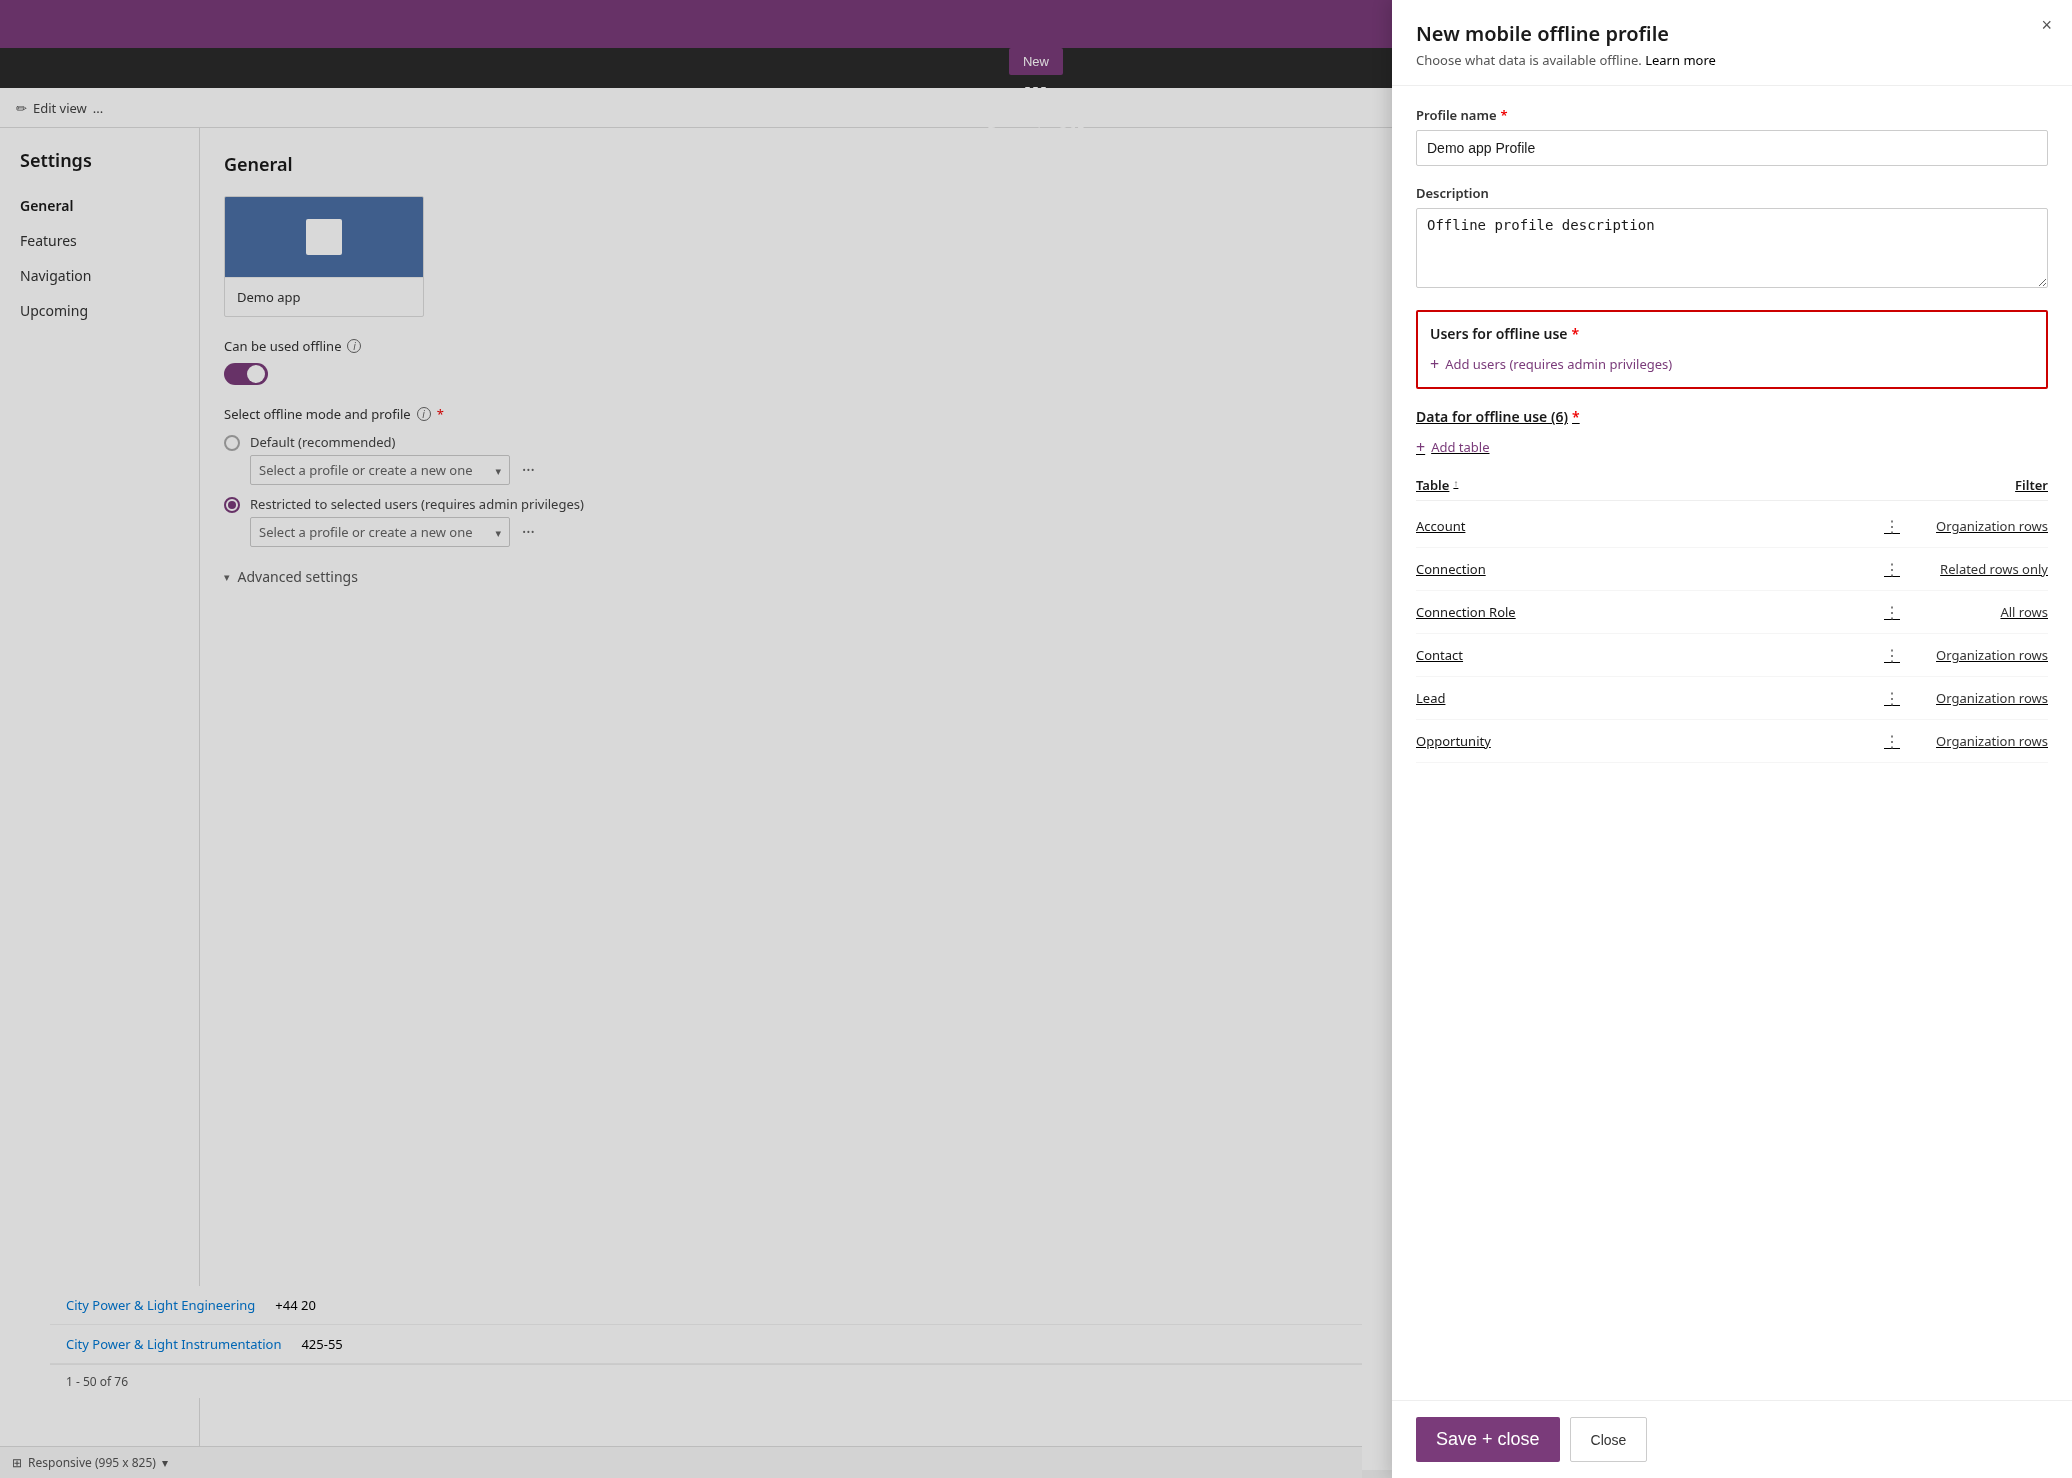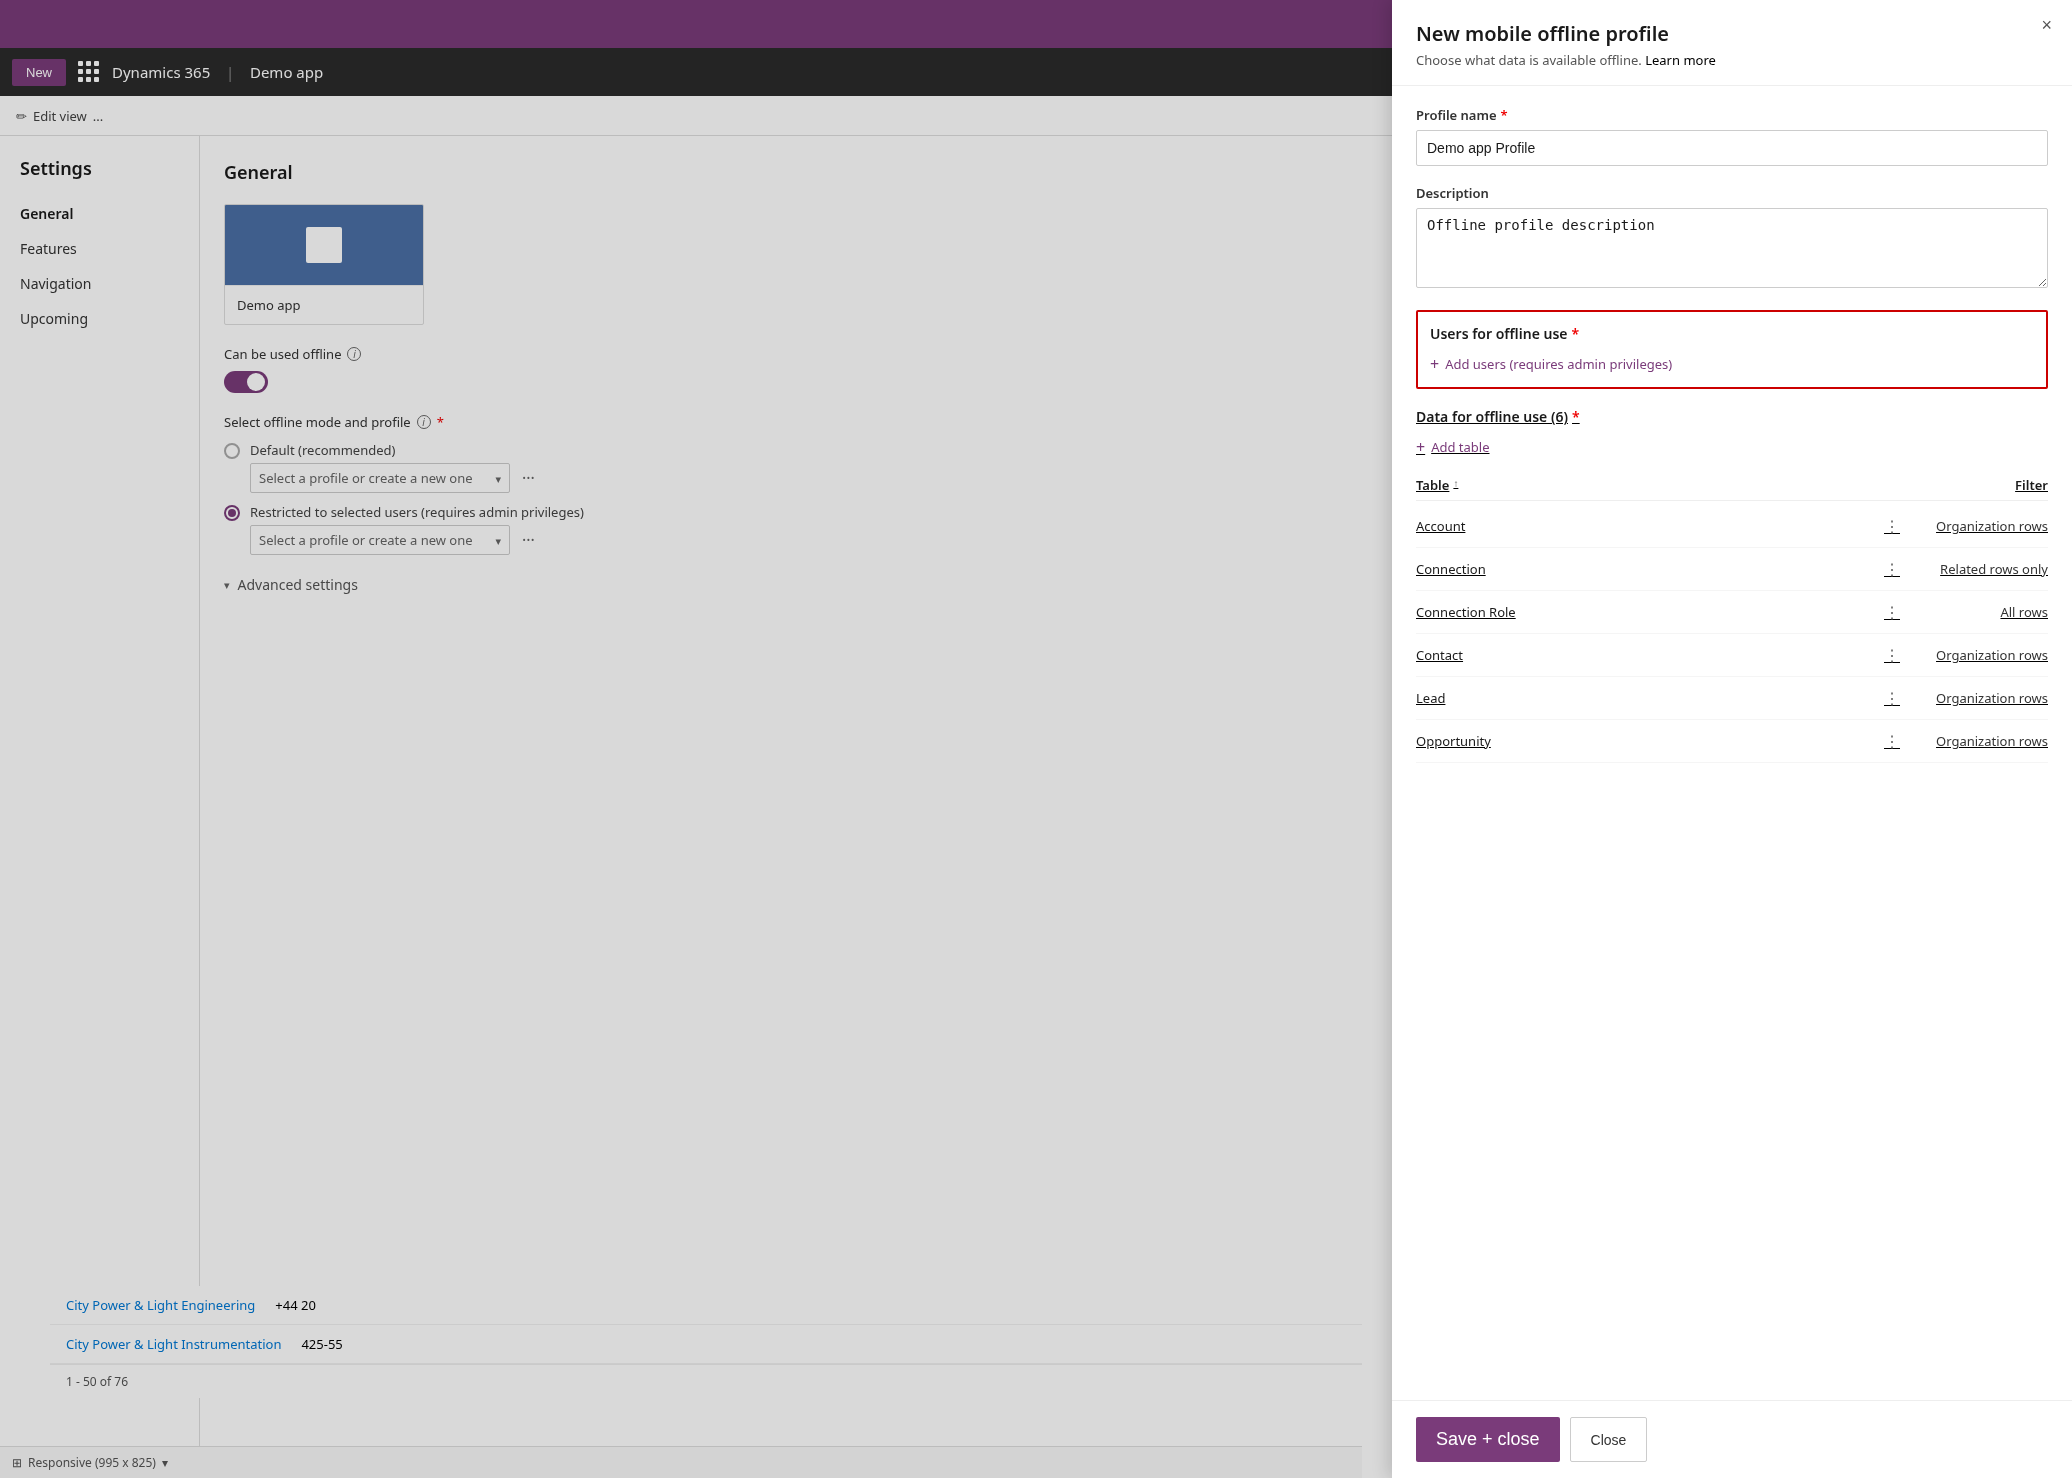--- a/index.html
+++ b/index.html
@@ -23,26 +23,27 @@
 
     .top-bar {
       height: 48px;
       background: #7a3b7a;
       display: flex;
       align-items: center;
       padding: 0 16px;
     }
 
     .app-header {
-      height: 48px;
+      height: 40px;
       background: #2b2b2b;
       display: flex;
       align-items: center;
-      padding: 0 12px;
+      padding: 0 24px;
       gap: 12px;
+      flex-direction: column;
     }
 
     .app-header-title {
       color: white;
       font-size: 15px;
       font-weight: 400;
     }
 
     .app-header-divider {
       color: #888;

